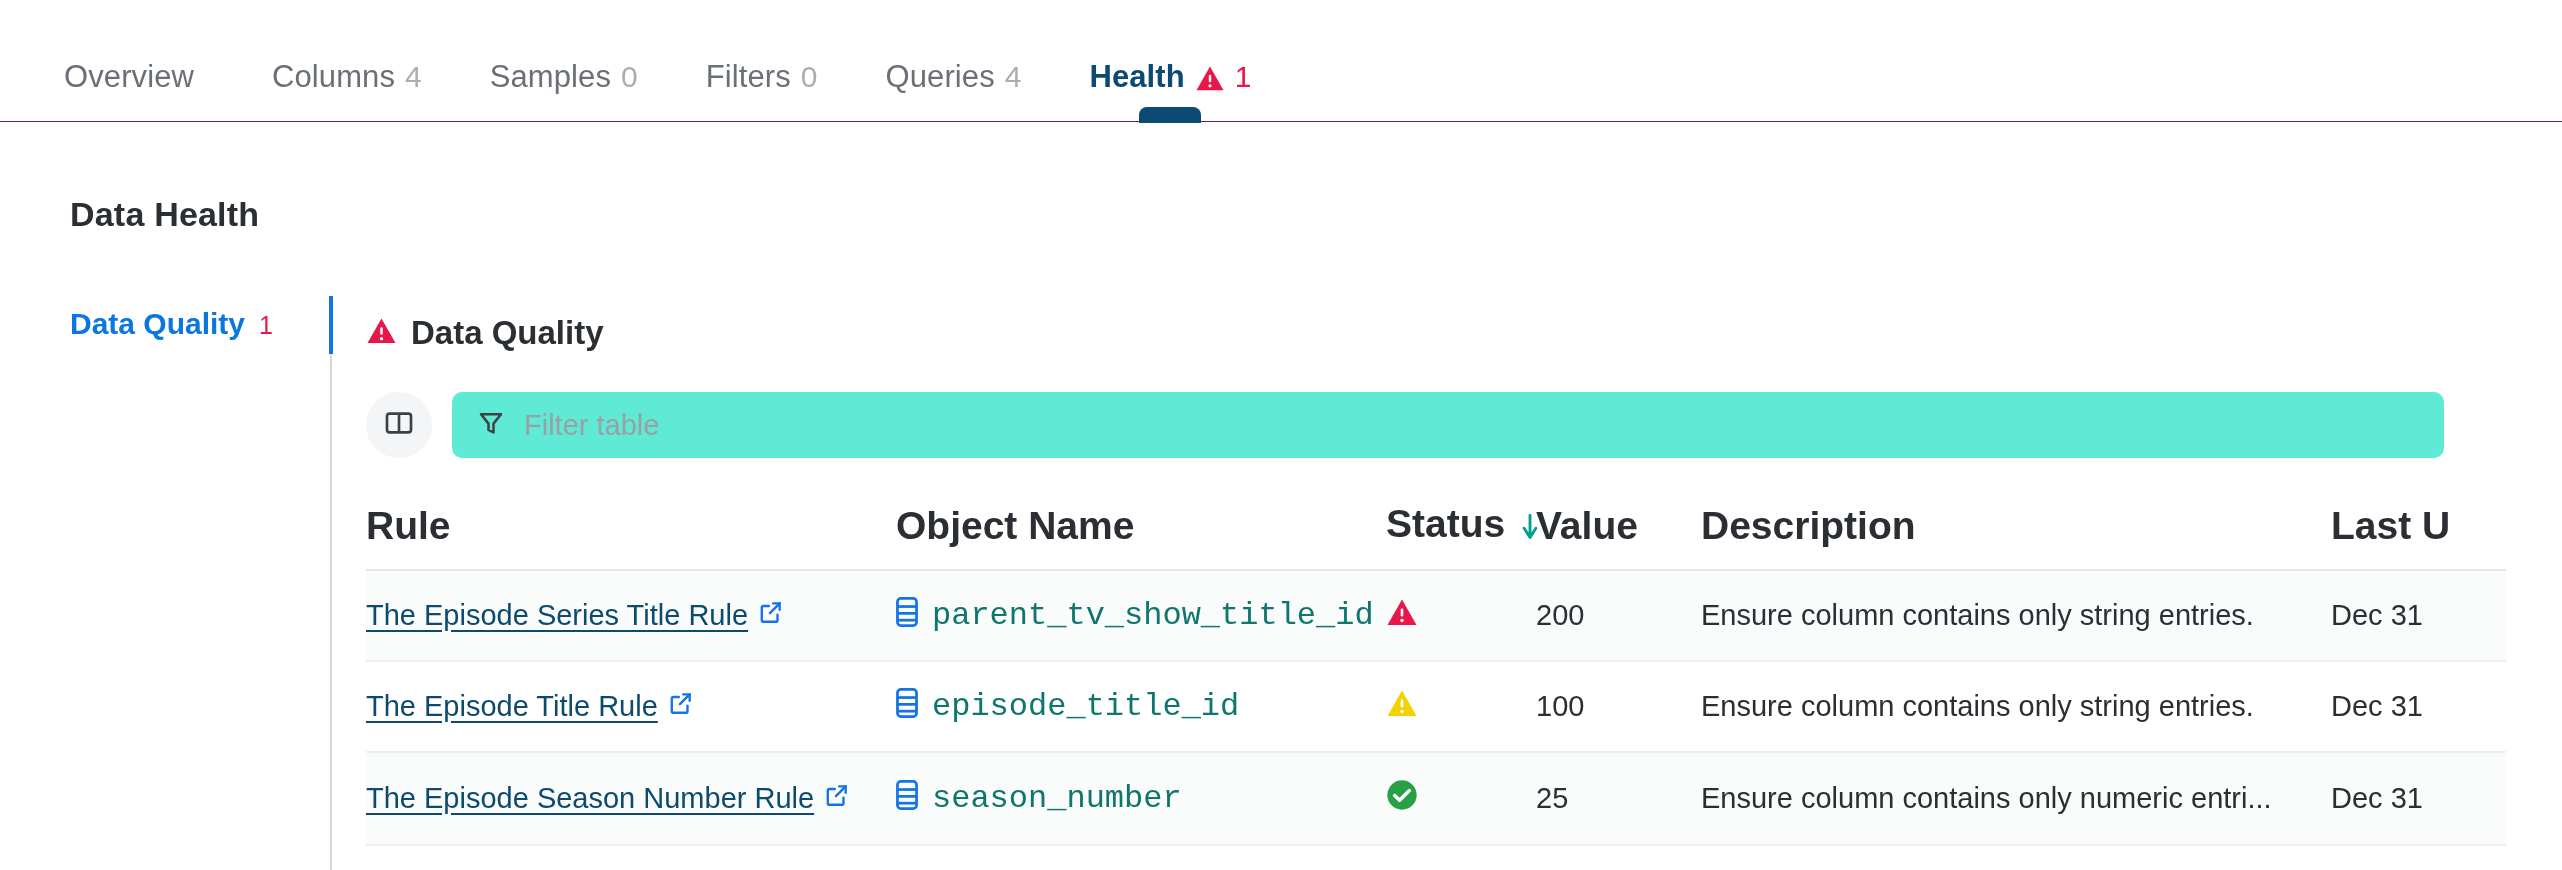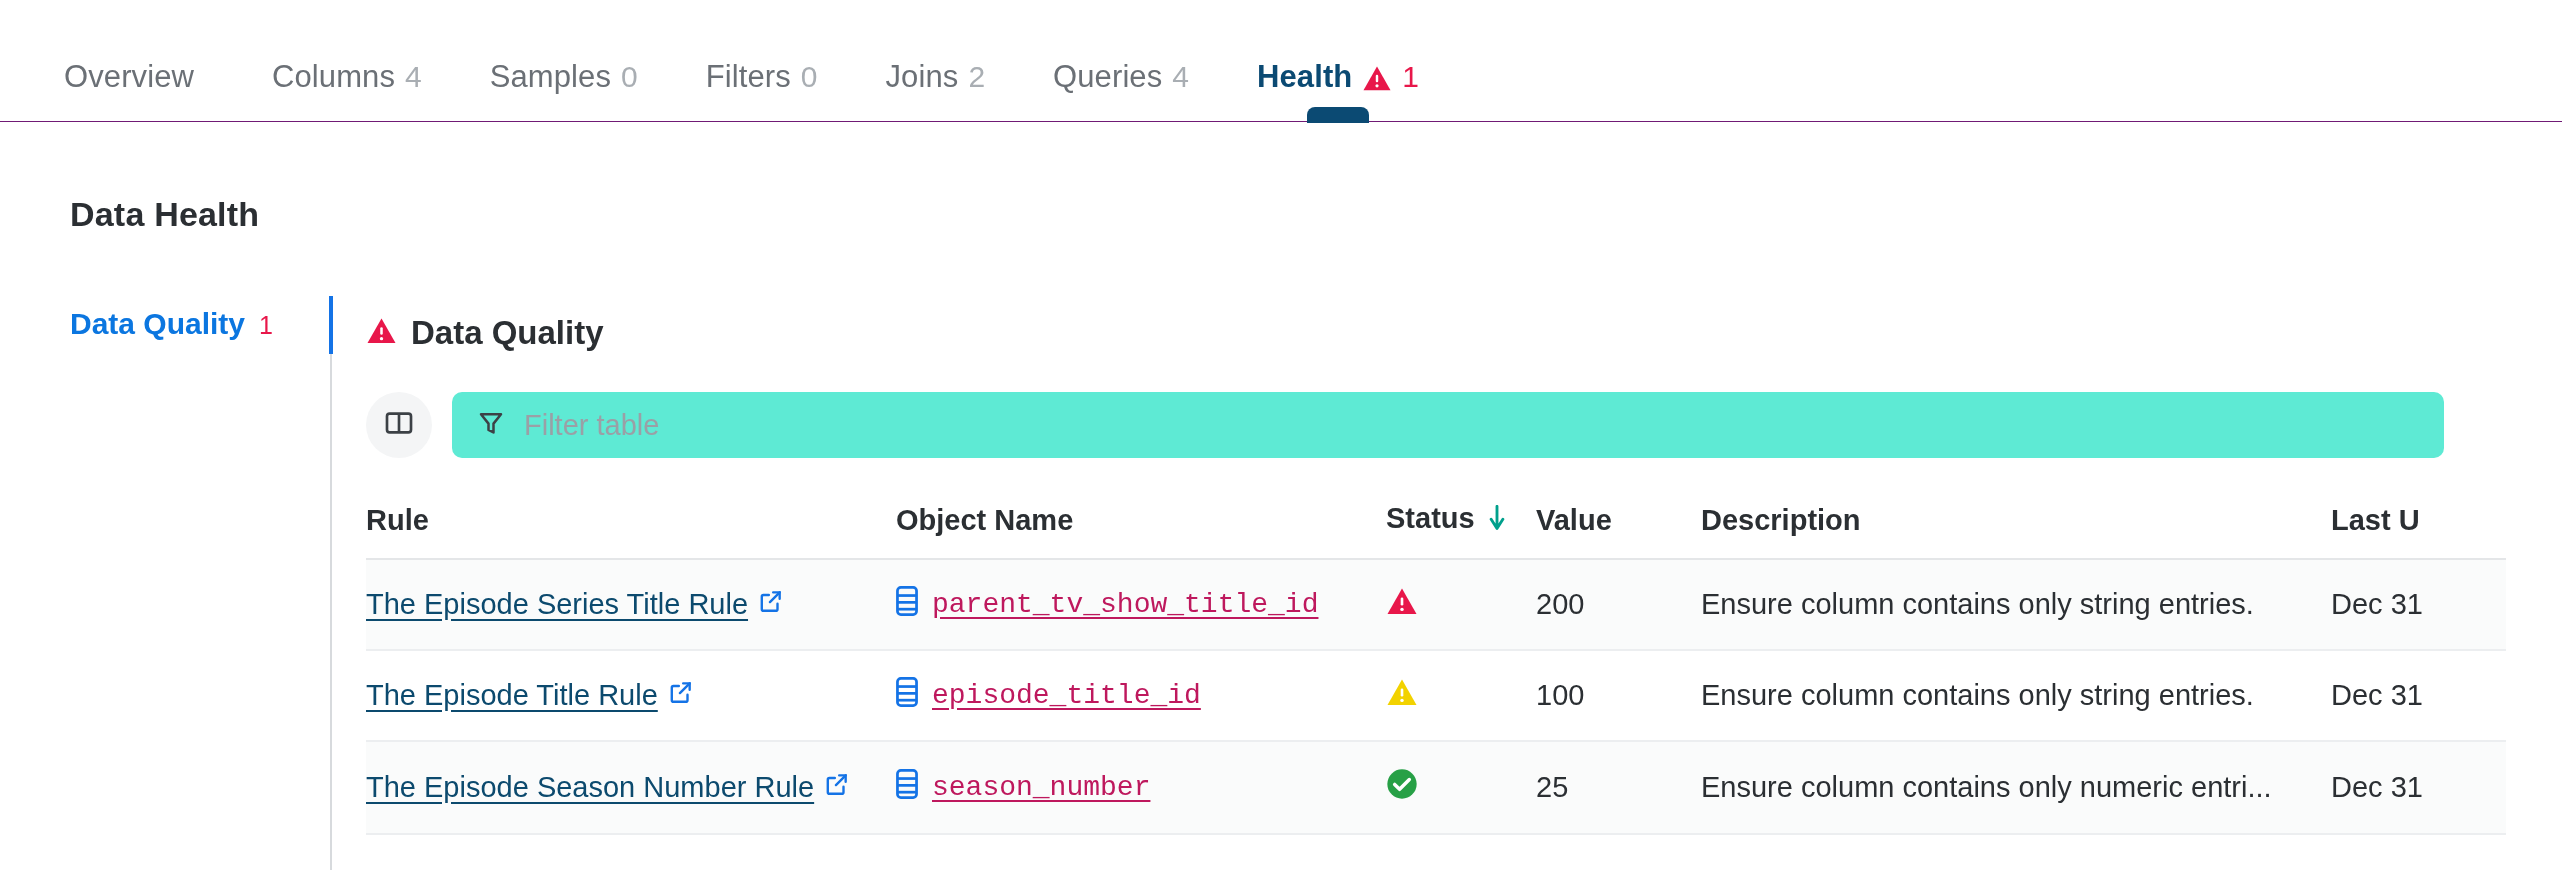--- a/index.html
+++ b/index.html
@@ -161,21 +161,21 @@
     width: 2140px;
     overflow: hidden;
   }
   table.dq {
     border-collapse: collapse;
     table-layout: fixed;
     width: 2260px;
   }
   table.dq th {
     text-align: left;
-    font-size: 29px;
+    font-size: 39px;
     font-weight: 700;
     color: #2b2f33;
     padding: 0 0 20px 0;
     white-space: nowrap;
   }
   table.dq thead tr { border-bottom: 2px solid #e4e6e8; }
   table.dq td {
     font-size: 29px;
     color: #2b2f33;
     padding: 26px 0;
@@ -201,25 +201,24 @@
     align-items: center;
     gap: 10px;
     cursor: pointer;
   }
   .obj-cell {
     display: inline-flex;
     align-items: center;
     gap: 14px;
   }
   .obj-link {
-    color: #be185d;
-    text-decoration: underline;
+    color: #0f766e;
     text-underline-offset: 5px;
     font-family: "Liberation Mono", monospace;
-    font-size: 28px;
+    font-size: 32px;
     cursor: pointer;
   }
   .desc-cell {
     text-overflow: ellipsis;
     overflow: hidden;
     padding-right: 18px;
   }
   .last-cell { color: #b6bbc0; }
   .value-cell { padding-left: 4px; }
 
@@ -243,24 +242,20 @@
   <div class="tab">
     <span class="tab-label">Samples</span>
     <span class="tab-count">0</span>
   </div>
 
   <div class="tab">
     <span class="tab-label">Filters</span>
     <span class="tab-count">0</span>
   </div>
 
-  <div class="tab">
-    <span class="tab-label">Joins</span>
-    <span class="tab-count">2</span>
-  </div>
 
 
   <div class="tab">
     <span class="tab-label">Queries</span>
     <span class="tab-count">4</span>
   </div>
 
   <div class="tab active">
     <span class="tab-label">Health</span>
     <span class="warn-tri-sm">

